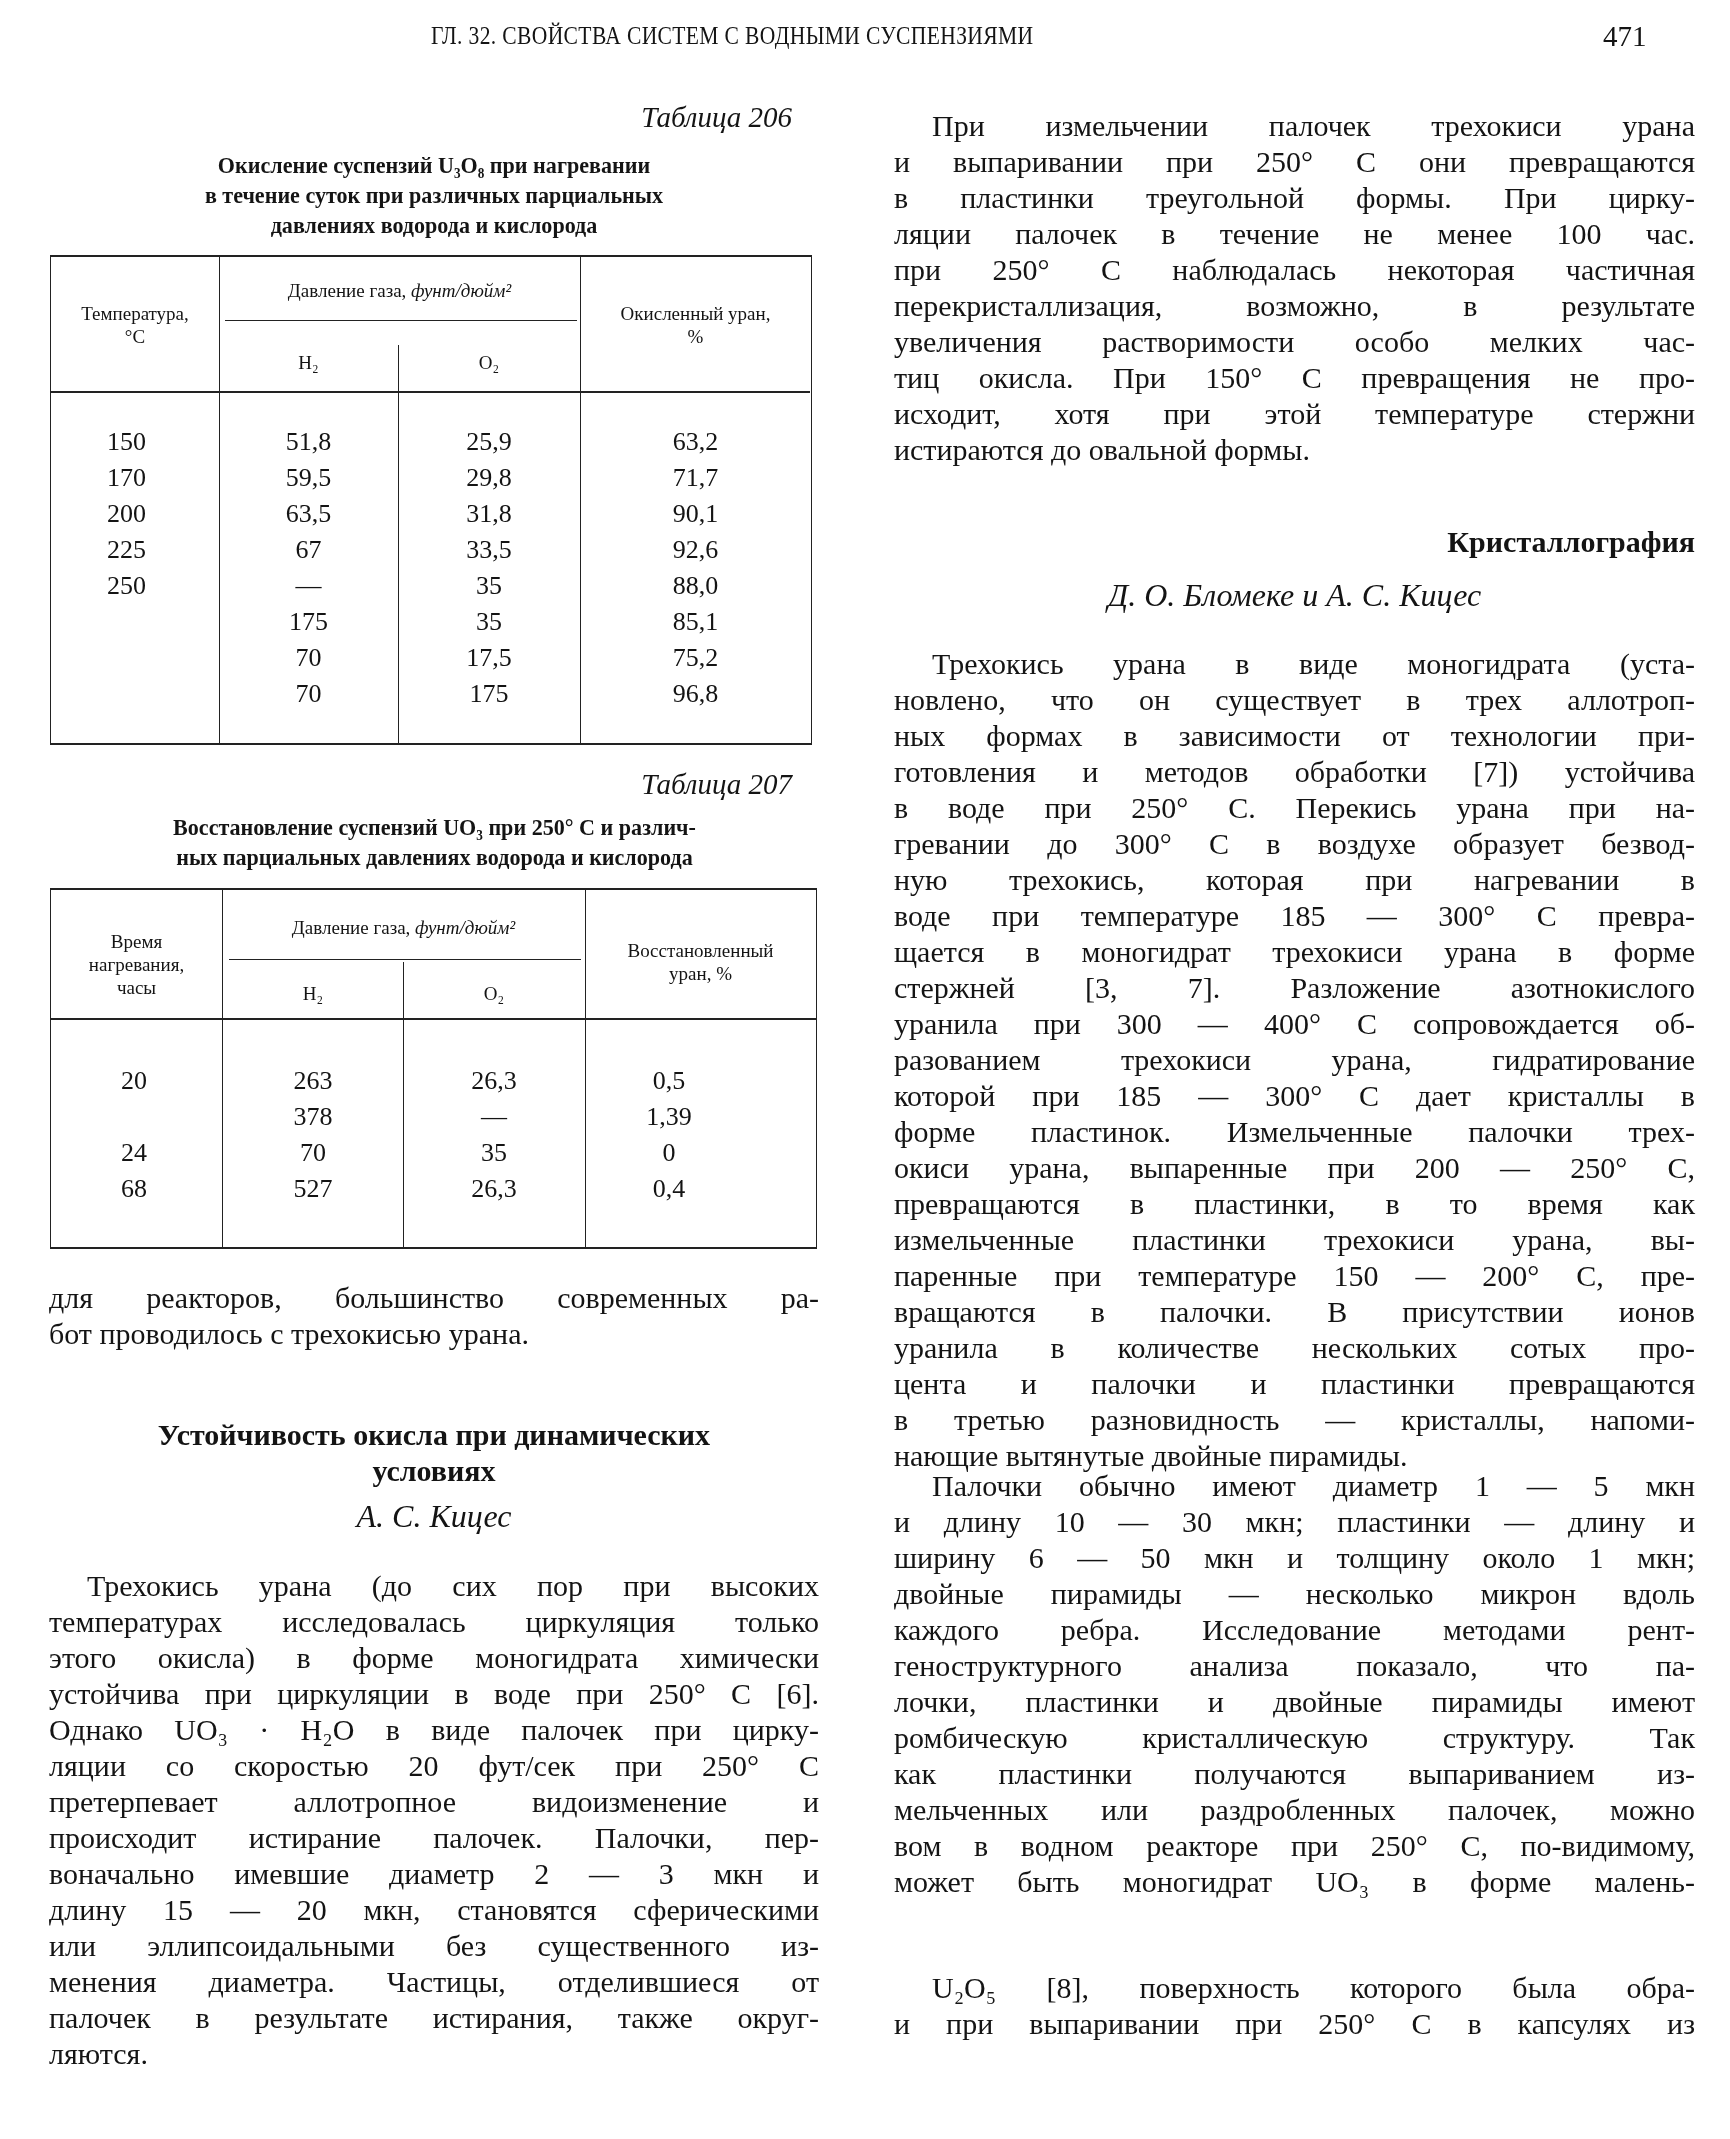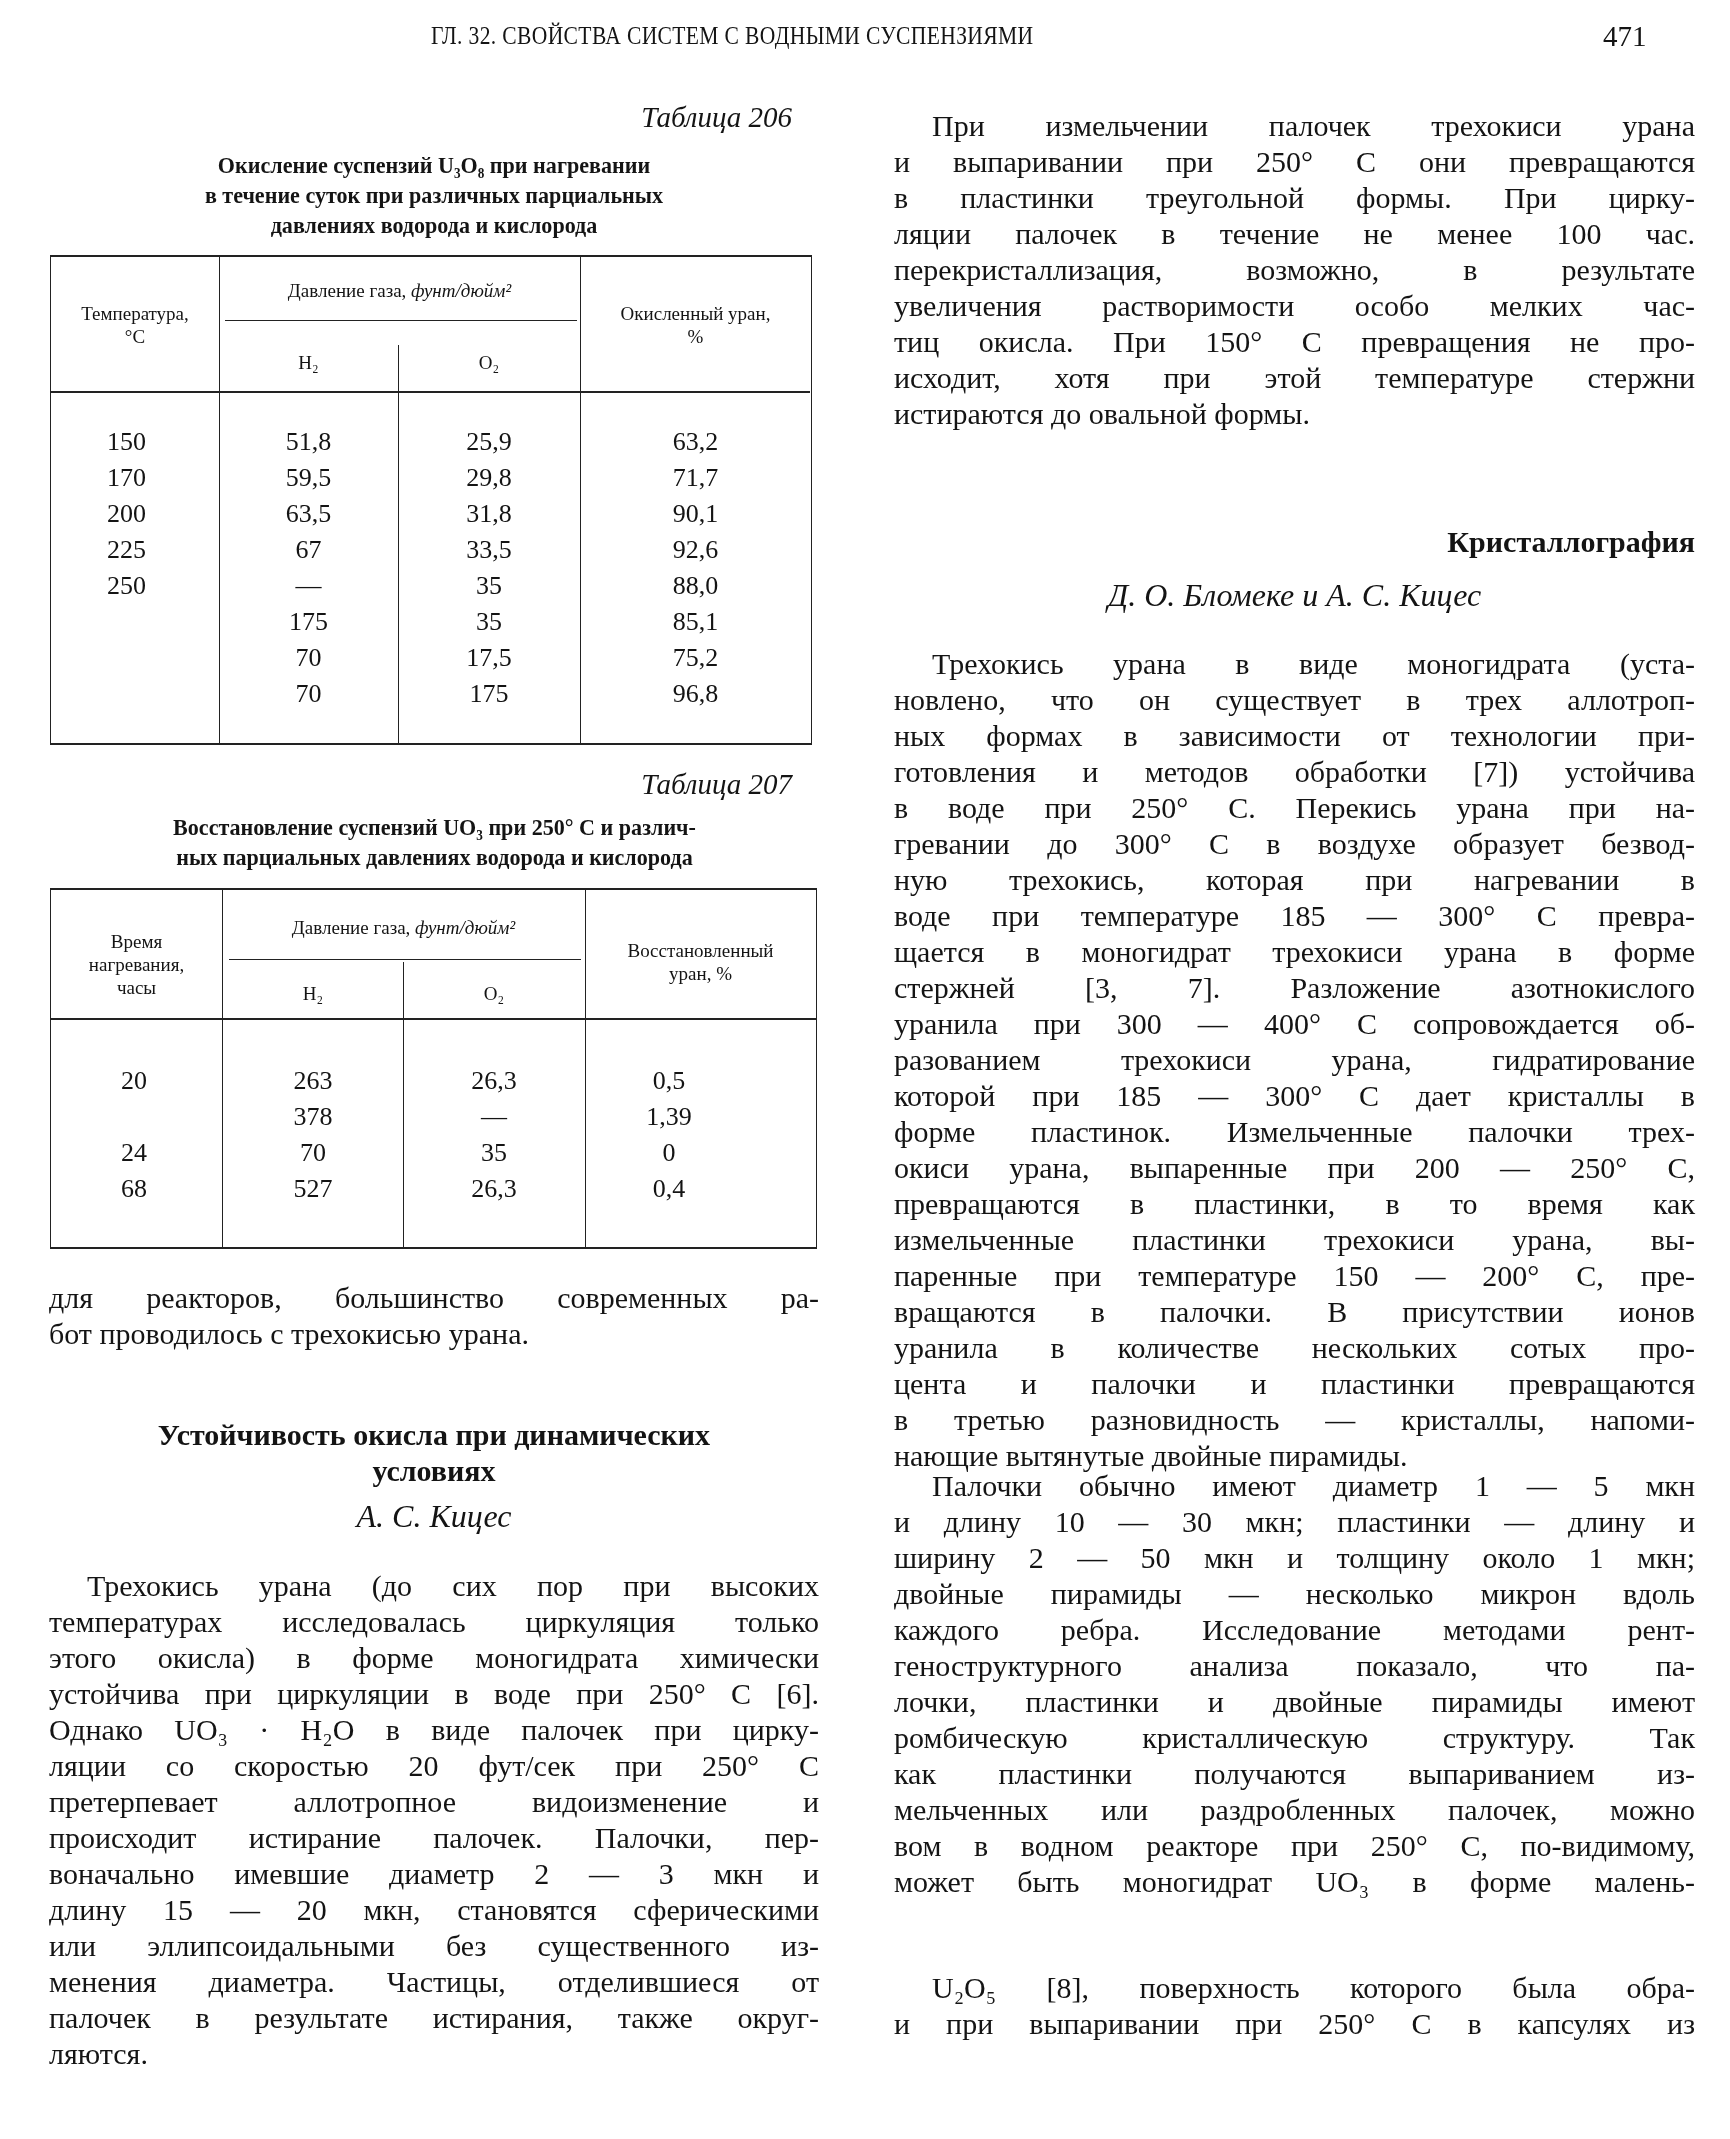--- a/index.html
+++ b/index.html
@@ -190,20 +190,21 @@
   <span class="ln">менения диаметра. Частицы, отделившиеся от</span>
   <span class="ln">палочек в результате истирания, также округ-</span>
   <span class="ln last">ляются.</span>
 </div>
 
 <div class="abs col-right para" style="top:108px;">
   <span class="ln indent">При измельчении палочек трехокиси урана</span>
   <span class="ln">и выпаривании при 250° С они превращаются</span>
   <span class="ln">в пластинки треугольной формы. При цирку-</span>
   <span class="ln">ляции палочек в течение не менее 100 час.</span>
+  <span class="ln">при 250° С наблюдалась некоторая частичная</span>
   <span class="ln">перекристаллизация, возможно, в результате</span>
   <span class="ln">увеличения растворимости особо мелких час-</span>
   <span class="ln">тиц окисла. При 150° С превращения не про-</span>
   <span class="ln">исходит, хотя при этой температуре стержни</span>
   <span class="ln last">истираются до овальной формы.</span>
 </div>
 
 <div class="abs col-right section-title" style="top:524px;text-align:right;">Кристаллография</div>
 <div class="abs col-right author" style="top:577px;">Д. О. Бломеке и А. С. Кицес</div>
 
@@ -229,21 +230,21 @@
   <span class="ln">вращаются в палочки. В присутствии ионов</span>
   <span class="ln">уранила в количестве нескольких сотых про-</span>
   <span class="ln">цента и палочки и пластинки превращаются</span>
   <span class="ln">в третью разновидность — кристаллы, напоми-</span>
   <span class="ln last">нающие вытянутые двойные пирамиды.</span>
 </div>
 
 <div class="abs col-right para" style="top:1468px;">
   <span class="ln indent">Палочки обычно имеют диаметр 1 — 5 мкн</span>
   <span class="ln">и длину 10 — 30 мкн; пластинки — длину и</span>
-  <span class="ln">ширину 2 — 50 мкн и толщину около 1 мкн;</span>
+  <span class="ln">ширину 6 — 50 мкн и толщину около 1 мкн;</span>
   <span class="ln">двойные пирамиды — несколько микрон вдоль</span>
   <span class="ln">каждого ребра. Исследование методами рент-</span>
   <span class="ln">геноструктурного анализа показало, что па-</span>
   <span class="ln">лочки, пластинки и двойные пирамиды имеют</span>
   <span class="ln">ромбическую кристаллическую структуру. Так</span>
   <span class="ln">как пластинки получаются выпариванием из-</span>
   <span class="ln">мельченных или раздробленных палочек, можно</span>
   <span class="ln">вом в водном реакторе при 250° С, по-видимому,</span>
   <span class="ln">может быть моногидрат UO₃ в форме малень-</span>
 </div>

